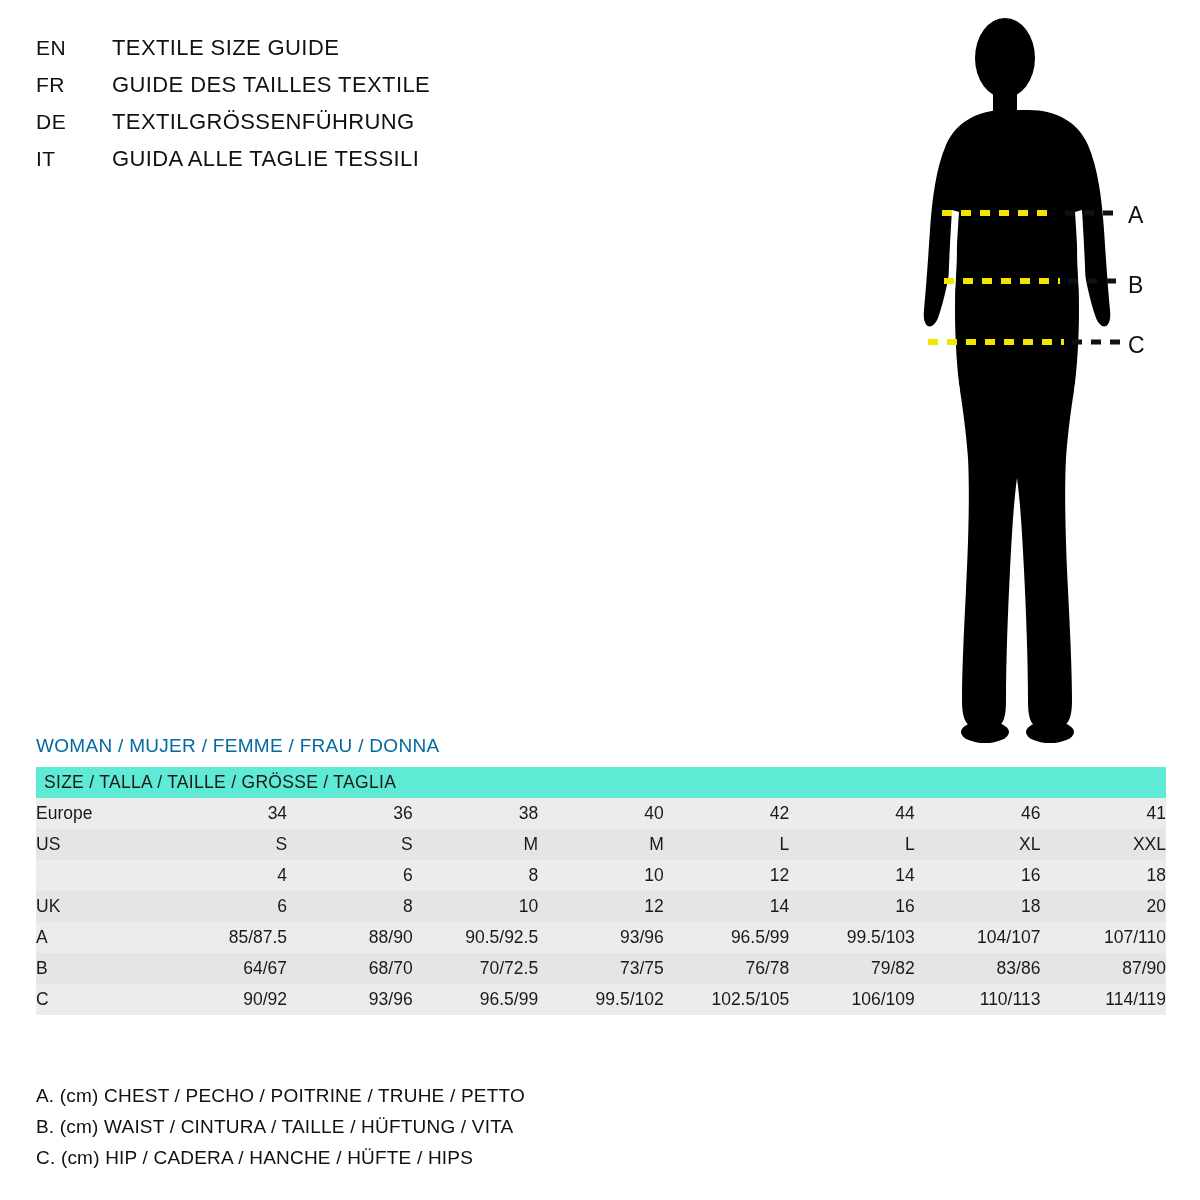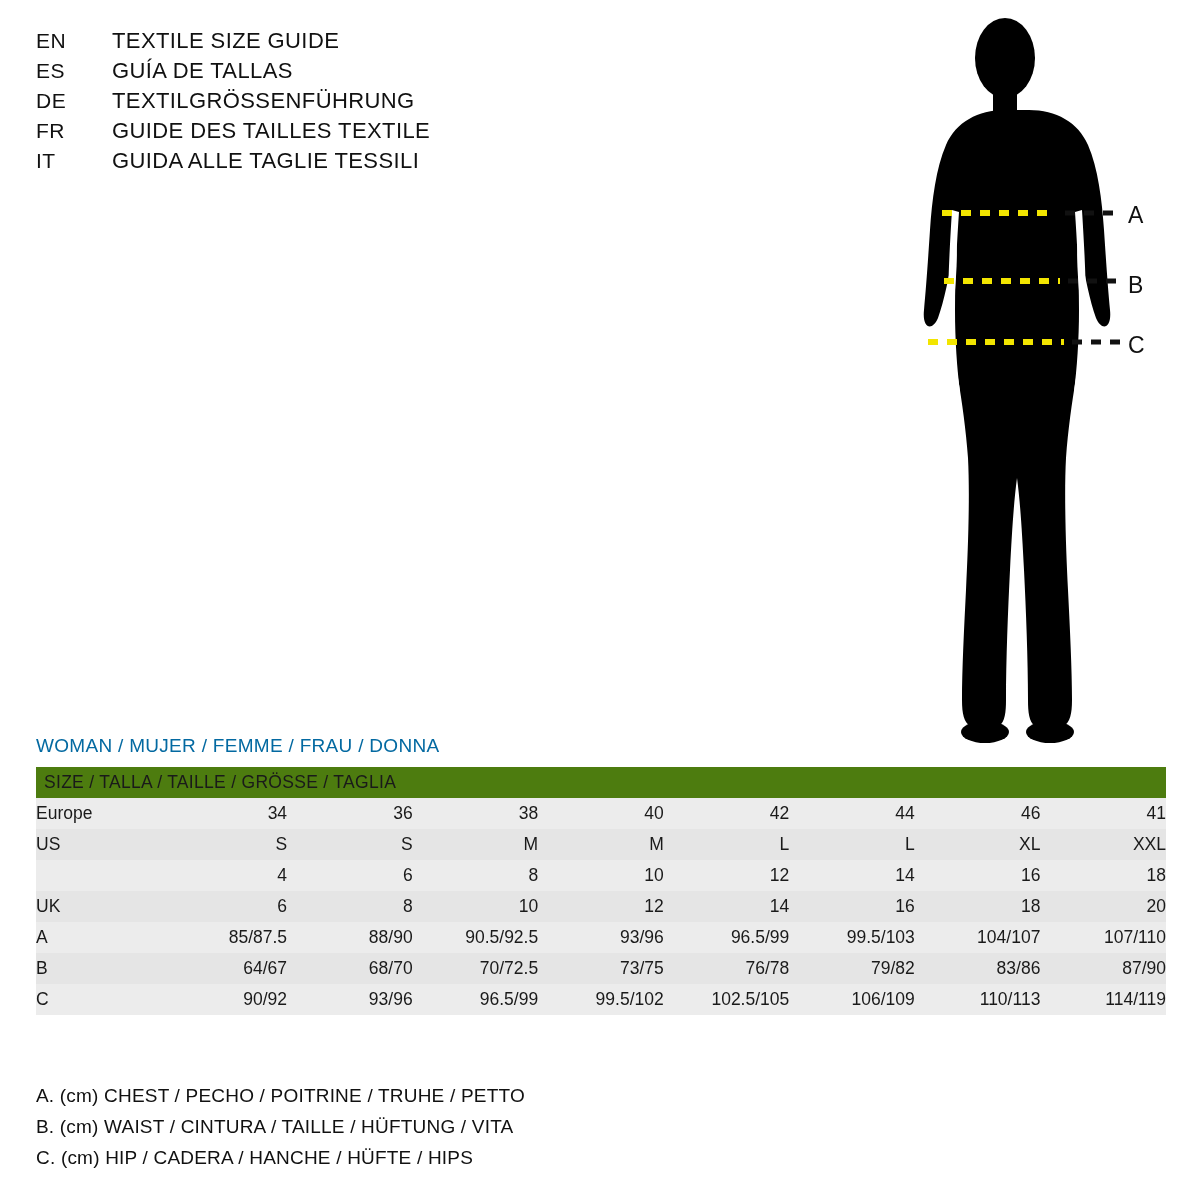--- a/index.html
+++ b/index.html
@@ -20,20 +20,21 @@
   .lang-block {
     position: absolute;
     top: 28px;
     left: 36px;
     width: 640px;
   }
   .lang-row {
     display: flex;
     align-items: baseline;
     height: 30px;
+    margin-top: 7px;
   }
   .lang-code {
     width: 76px;
     font-size: 21px;
     letter-spacing: 0.5px;
     color: #111;
   }
   .lang-title {
     font-size: 22px;
     letter-spacing: 0.4px;
@@ -85,21 +86,21 @@
   }
   table.size-table th,
   table.size-table td {
     font-size: 17.5px;
     font-weight: normal;
     color: #1a1a1a;
     height: 31px;
     padding: 0;
   }
   table.size-table th.header-cell {
-    background: #4d7c0f;
+    background: #5eead4;
     text-align: left;
     padding-left: 8px;
     letter-spacing: 0.3px;
     font-size: 17.5px;
   }
   tr.row-shade td { background: #ececec; }
   tr.row-plain td { background: #e5e5e5; }
   td.label-col {
     text-align: left;
     padding-left: 8px;
@@ -125,30 +126,26 @@
 </style>
 </head>
 <body>
 
 <div class="lang-block">
   <div class="lang-row">
     <div class="lang-code">EN</div>
     <div class="lang-title">TEXTILE SIZE GUIDE</div>
   </div>
   <div class="lang-row">
-    <div class="lang-code">ES</div>
-    <div class="lang-title">GUÍA DE TALLAS</div>
+    <div class="lang-code">FR</div>
+    <div class="lang-title">GUIDE DES TAILLES TEXTILE</div>
   </div>
   <div class="lang-row">
     <div class="lang-code">DE</div>
     <div class="lang-title">TEXTILGRÖSSENFÜHRUNG</div>
-  </div>
-  <div class="lang-row">
-    <div class="lang-code">FR</div>
-    <div class="lang-title">GUIDE DES TAILLES TEXTILE</div>
   </div>
   <div class="lang-row">
     <div class="lang-code">IT</div>
     <div class="lang-title">GUIDA ALLE TAGLIE TESSILI</div>
   </div>
 </div>
 
 <div class="figure-area">
   <svg class="figure-svg" width="330" height="740" viewBox="0 0 330 740">
 

